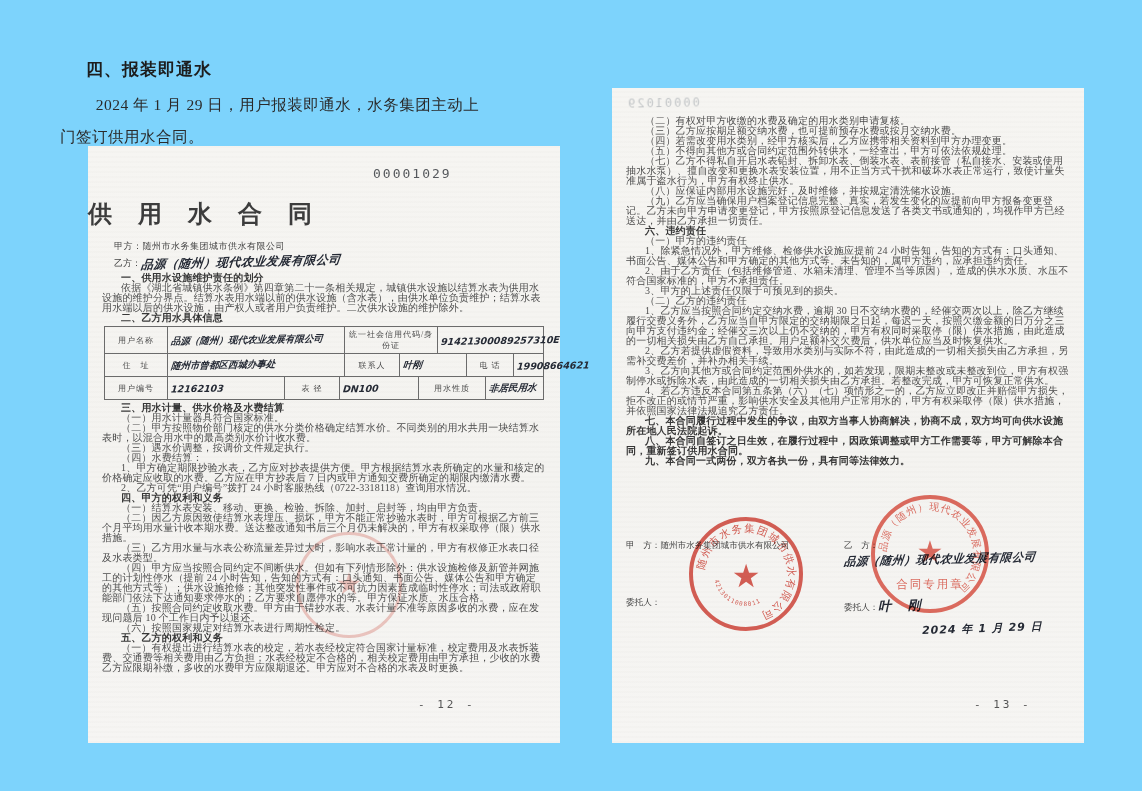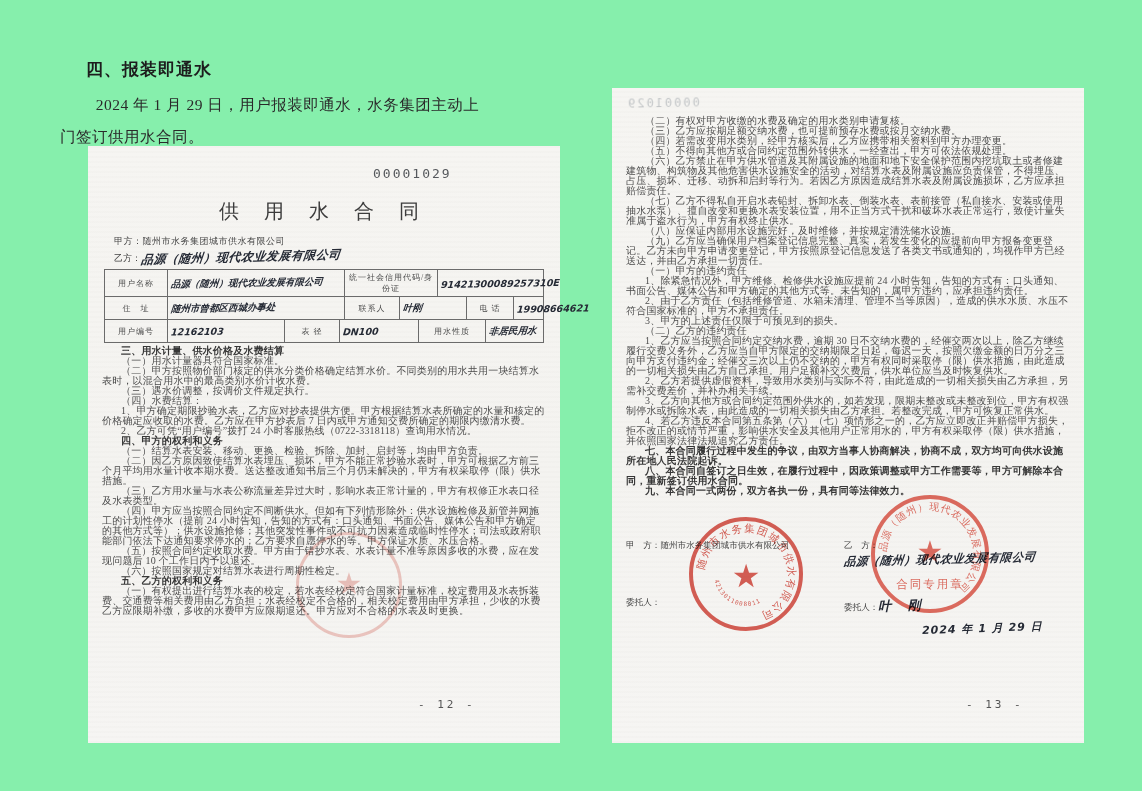--- a/index.html
+++ b/index.html
@@ -1,16 +1,16 @@
 <!DOCTYPE html>
 <html><head>
 <meta charset="utf-8">
 <style>
   html,body{margin:0;padding:0;background:#ffffff;}
-  #canvas{position:relative;width:1142px;height:791px;background:#86efac;overflow:hidden;
+  #canvas{position:relative;width:1142px;height:791px;background:#7dd3fc;overflow:hidden;
           font-family:"Liberation Serif","DejaVu Serif",serif;}
 
   
   .intro{position:absolute;left:60px;top:58px;width:432px;color:#222;}
   .intro h2{margin:0 0 8px 26px;font-size:17px;letter-spacing:1px;color:#1d1d1d;}
   .intro p{margin:0;font-size:15.5px;line-height:32px;text-indent:2.3em;letter-spacing:.5px;color:#2a2a2a;}
 
   
   .scan-page{position:absolute;background:
       repeating-linear-gradient(0deg, rgba(120,115,105,.018) 0 2px, rgba(255,255,255,0) 2px 5px),
@@ -18,21 +18,21 @@
       color:#4b4b4b;}
   .left-page{left:88px;top:146px;width:472px;height:597px;padding:0;}
   .right-page{left:612px;top:88px;width:472px;height:655px;}
 
   .serial{position:absolute;left:285px;top:20px;font-family:"DejaVu Sans Mono",monospace;
           font-size:13px;letter-spacing:2px;color:#55585c;}
   .ghost-serial{position:absolute;left:14px;top:8px;font-family:"DejaVu Sans Mono",monospace;
           font-size:12px;letter-spacing:2px;color:#9aa0a6;opacity:.55;
           transform:scaleX(-1) rotate(1deg);filter:blur(.4px);}
 
-  .doc-title{margin:52px 0 10px 0;text-align:center;font-size:20px;font-weight:normal;
+  .doc-title{margin:52px 0 10px 0;text-align:left;font-size:24px;font-weight:bold;
              letter-spacing:10px;color:#3c3c3c;}
 
   .party-line{margin:2px 0 0 26px;font-size:9px;color:#454545;letter-spacing:.5px;}
   .party-b{margin:1px 0 2px 26px;font-size:9px;color:#454545;}
 
   .hand{font-family:"DejaVu Sans",sans-serif;font-style:italic;font-weight:700;
         color:#252a35;display:inline-block;}
   .hand.big{font-size:12px;transform:rotate(-1.5deg) skewX(-8deg);letter-spacing:.5px;}
 
   .page-body{padding:0 14px;font-size:10px;line-height:10px;letter-spacing:.2px;color:#4c4c4c;}
@@ -47,21 +47,21 @@
   .tcell{border-right:1px solid #6b6b6b;padding:2px 3px;display:flex;align-items:center;min-height:18px;}
   .tcell:last-child{border-right:none;}
   .tlabel{justify-content:center;text-align:center;letter-spacing:1px;}
   .tval .hand{font-size:9.5px;transform:rotate(-1deg) skewX(-6deg);}
   .w56{width:56px;flex:none;} .w170{width:170px;flex:none;} .w86{width:86px;flex:none;}
   .w48{width:48px;flex:none;} .w60{width:60px;flex:none;} .w40{width:40px;flex:none;}
   .w110{width:110px;flex:none;} .w72{width:72px;flex:none;} .grow{flex:1;}
 
   .page-num{position:absolute;font-size:11px;color:#555;font-family:"DejaVu Sans Mono",monospace;letter-spacing:3px;}
   .left-page .page-num{left:330px;top:552px;}
-  .right-page .page-num{left:354px;top:610px;}
+  .right-page .page-num{left:362px;top:610px;}
 
   
   .sig{position:absolute;left:14px;top:452px;width:444px;font-size:8.6px;color:#454545;}
   .sig-row{display:flex;}
   .sig-col-a{width:218px;flex:none;}
   .sig-col-b{flex:1;}
   .sig-gap{height:30px;}
   .sig .hand.big{font-size:11.5px;}
   .hand-name{font-size:13px;transform:rotate(-2deg);letter-spacing:6px;}
   .hand-date{font-size:11px;transform:rotate(-2deg);margin:6px 0 0 78px;letter-spacing:1px;}
@@ -85,20 +85,26 @@
     <p>2024 年 1 月 29 日，用户报装即通水，水务集团主动上门签订供用水合同。</p>
   </div>
 
   <div class="scan-page left-page">
     <div class="serial">00001029</div>
     <div class="doc-title">供 用 水 合 同</div>
 
     <div class="party-line">甲方：随州市水务集团城市供水有限公司</div>
     <div class="party-b"><span>乙方：</span><span class="hand big">品源（随州）现代农业发展有限公司</span></div>
 
+    <div class="page-body">
+
+    <div class="ln sec">一、供用水设施维护责任的划分</div>
+        <div class="ln p">依据《湖北省城镇供水条例》第四章第二十一条相关规定，城镇供水设施以结算水表为供用水设施的维护分界点。结算水表用水端以前的供水设施（含水表），由供水单位负责维护；结算水表用水端以后的供水设施，由产权人或者用户负责维护。二次供水设施的维护除外。</div>
+        <div class="ln sec">二、乙方用水具体信息</div>
+      </div>
 
     <div class="info-table">
       <div class="trow">
         <div class="tcell tlabel w56">用户名称</div>
         <div class="tcell tval w170">
             <span class="hand">品源（随州）现代农业发展有限公司</span>
           </div>
         <div class="tcell tlabel w86">统一社会信用代码/身份证</div>
         <div class="tcell tval grow">
             <span class="hand">91421300089257310E</span>
@@ -163,24 +169,24 @@
 
   <div class="scan-page right-page">
     <div class="ghost-serial">00001029</div>
 
     <div class="page-body">
 
     <div class="ln p">（二）有权对甲方收缴的水费及确定的用水类别申请复核。</div>
         <div class="ln p">（三）乙方应按期足额交纳水费，也可提前预存水费或按月交纳水费。</div>
         <div class="ln p">（四）若需改变用水类别，经甲方核实后，乙方应携带相关资料到甲方办理变更。</div>
         <div class="ln p">（五）不得向其他方或合同约定范围外转供水，一经查出，甲方可依法依规处理。</div>
-        <div class="ln p">（六）乙方禁止在甲方供水管道及其附属设施的地面和地下安全保护范围内挖坑取土或者修建建筑物、构筑物及其他危害供水设施安全的活动，对结算水表及附属设施应负责保管，不得埋压、占压、损坏、迁移、动拆和启封等行为。若因乙方原因造成结算水表及附属设施损坏，乙方应承担赔偿责任。</div>
         <div class="ln p">（七）乙方不得私自开启水表铅封、拆卸水表、倒装水表、表前接管（私自接水、安装或使用抽水水泵）、擅自改变和更换水表安装位置，用不正当方式干扰和破坏水表正常运行，致使计量失准属于盗水行为，甲方有权终止供水。</div>
         <div class="ln p">（八）应保证内部用水设施完好，及时维修，并按规定清洗储水设施。</div>
         <div class="ln p">（九）乙方应当确保用户档案登记信息完整、真实，若发生变化的应提前向甲方报备变更登记。乙方未向甲方申请变更登记，甲方按照原登记信息发送了各类文书或通知的，均视作甲方已经送达，并由乙方承担一切责任。</div>
+        <div class="ln sec">六、违约责任</div>
         <div class="ln p">（一）甲方的违约责任</div>
         <div class="ln p">1、除紧急情况外，甲方维修、检修供水设施应提前 24 小时告知，告知的方式有：口头通知、书面公告、媒体公告和甲方确定的其他方式等。未告知的，属甲方违约，应承担违约责任。</div>
         <div class="ln p">2、由于乙方责任（包括维修管道、水箱未清理、管理不当等原因），造成的供水水质、水压不符合国家标准的，甲方不承担责任。</div>
         <div class="ln p">3、甲方的上述责任仅限于可预见到的损失。</div>
         <div class="ln p">（二）乙方的违约责任</div>
         <div class="ln p">1、乙方应当按照合同约定交纳水费，逾期 30 日不交纳水费的，经催交两次以上，除乙方继续履行交费义务外，乙方应当自甲方限定的交纳期限之日起，每迟一天，按照欠缴金额的日万分之三向甲方支付违约金；经催交三次以上仍不交纳的，甲方有权同时采取停（限）供水措施，由此造成的一切相关损失由乙方自己承担。用户足额补交欠费后，供水单位应当及时恢复供水。</div>
         <div class="ln p">2、乙方若提供虚假资料，导致用水类别与实际不符，由此造成的一切相关损失由乙方承担，另需补交费差价，并补办相关手续。</div>
         <div class="ln p">3、乙方向其他方或合同约定范围外供水的，如若发现，限期未整改或未整改到位，甲方有权强制停水或拆除水表，由此造成的一切相关损失由乙方承担。若整改完成，甲方可恢复正常供水。</div>
         <div class="ln p">4、若乙方违反本合同第五条第（六）（七）项情形之一的，乙方应立即改正并赔偿甲方损失，拒不改正的或情节严重，影响供水安全及其他用户正常用水的，甲方有权采取停（限）供水措施，并依照国家法律法规追究乙方责任。</div>
         <div class="ln sec">七、本合同履行过程中发生的争议，由双方当事人协商解决，协商不成，双方均可向供水设施所在地人民法院起诉。</div>

